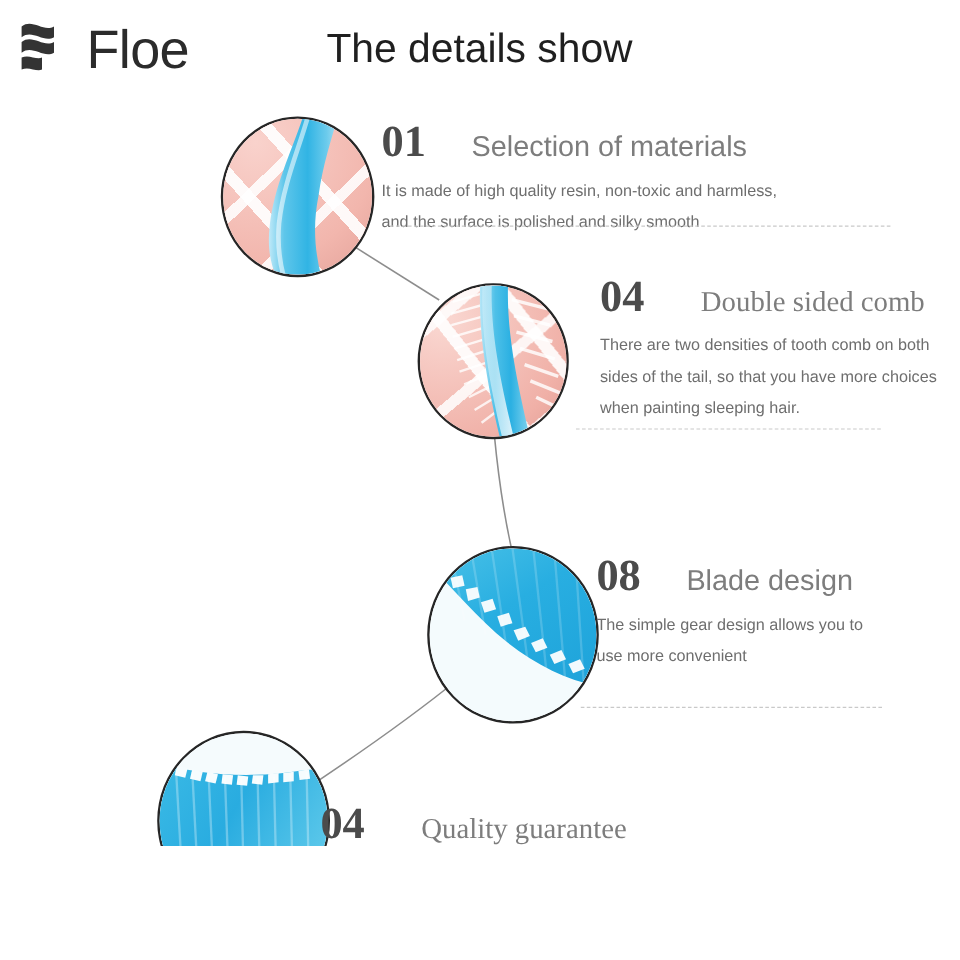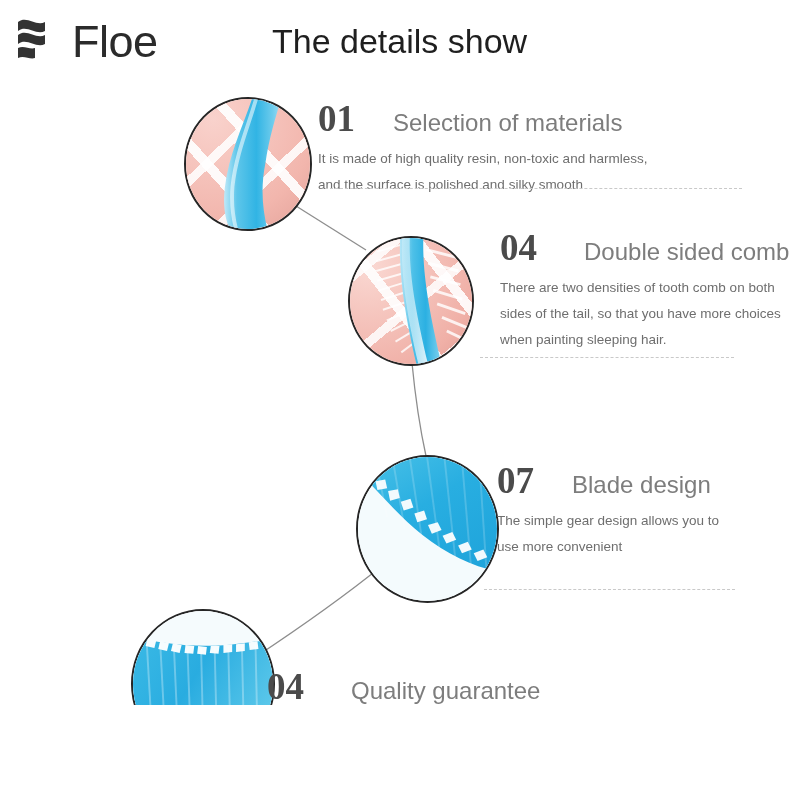--- a/index.html
+++ b/index.html
@@ -115,21 +115,21 @@
     letter-spacing: 0px;
   }
   .feature-title {
     font-family: "Liberation Sans", sans-serif;
     font-size: 24px;
     font-weight: 400;
     color: #7d7d7d;
     line-height: 1;
   }
   .gap-s { margin-left: 2px; }
-  .gap-m { margin-left: 11px; }
+  .gap-m { margin-left: 11px; font-family: Liberation Serif, serif; }
   .feature-body {
     font-family: "Liberation Sans", sans-serif;
     font-size: 13.5px;
     color: #6e6e6e;
     line-height: 1.92;
     margin-top: 9px;
     white-space: pre-line;
   }
 
   
@@ -338,21 +338,21 @@
       <span class="feature-num">04</span>
       <span class="feature-title gap-m">Double sided comb</span>
     </div>
     <div class="feature-body">There are two densities of tooth comb on both
 sides of the tail, so that you have more choices
 when painting sleeping hair.</div>
   </div>
 
   <div class="feature-text" style="left:497px; top:462px;">
     <div class="feature-head">
-      <span class="feature-num">07</span>
+      <span class="feature-num">08</span>
       <span class="feature-title gap-s">Blade design</span>
     </div>
     <div class="feature-body">The simple gear design allows you to
 use more convenient</div>
   </div>
 
   <div class="feature-text" style="left:267px; top:668px;">
     <div class="feature-head">
       <span class="feature-num">04</span>
       <span class="feature-title gap-m">Quality guarantee</span>

